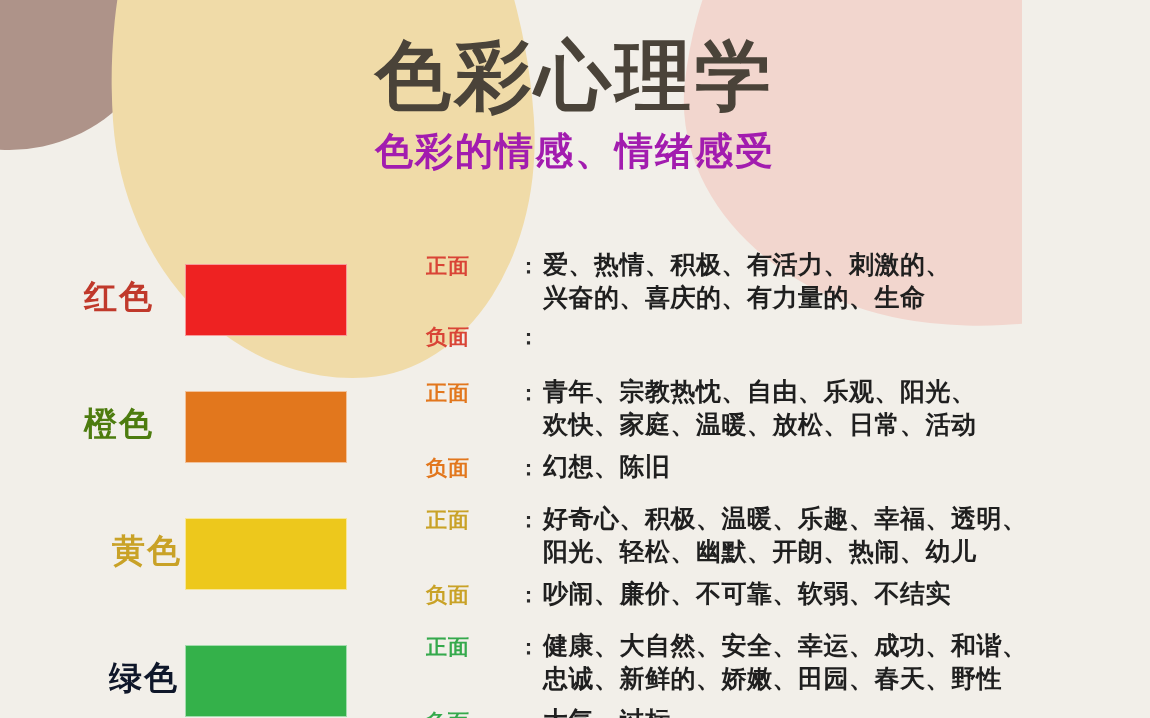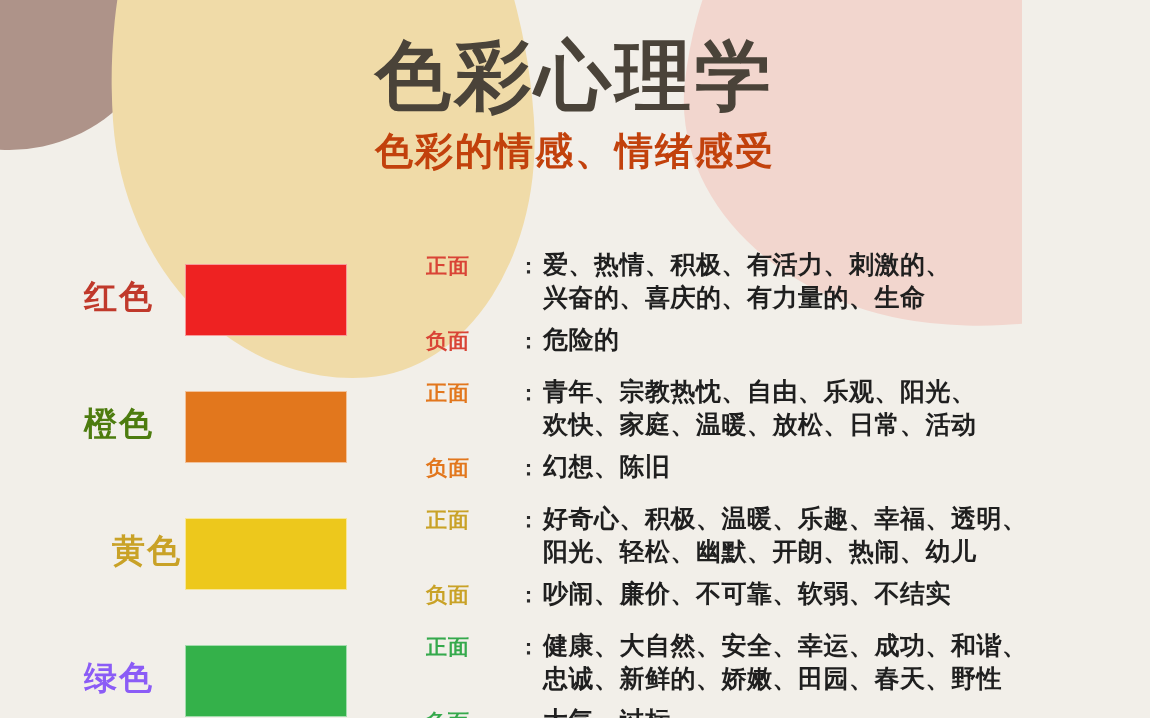--- a/index.html
+++ b/index.html
@@ -78,21 +78,21 @@
     color: #4A4339;
   }
 
   .poster-subtitle {
     margin: 0;
     padding-top: 18px;
     font-size: 38px;
     line-height: 1.0;
     font-weight: 700;
     letter-spacing: 2px;
-    color: #c2410c;
+    color: #a21caf;
   }
 
   
   .rows {
     position: absolute;
     top: 246px;
     left: 0;
     width: 1150px;
     z-index: 6;
   }
@@ -198,21 +198,20 @@
           </div>
           <div class="trait-line trait-cont">
             <span class="trait-tag" style="color: rgb(217, 68, 54);">正面</span>
             <span class="trait-colon">：</span>
             <span class="trait-words">兴奋的、喜庆的、有力量的、生命</span>
           </div>
           <div class="trait-gap"></div>
           <div class="trait-line">
             <span class="trait-tag" style="color: rgb(217, 68, 54);">负面</span>
             <span class="trait-colon">：</span>
-            <span class="trait-words">危险的</span>
           </div>
         </div>
       </div>
       <div class="color-row">
         <div class="color-name" style="color: #4d7c0f;">橙色</div>
         <div class="swatch" style="background: rgb(226, 119, 29);"></div>
         <div class="traits">
           <div class="trait-line">
             <span class="trait-tag" style="color: rgb(226, 119, 29);">正面</span>
             <span class="trait-colon">：</span>
@@ -247,21 +246,21 @@
           </div>
           <div class="trait-gap"></div>
           <div class="trait-line">
             <span class="trait-tag" style="color: rgb(201, 162, 39);">负面</span>
             <span class="trait-colon">：</span>
             <span class="trait-words">吵闹、廉价、不可靠、软弱、不结实</span>
           </div>
         </div>
       </div>
       <div class="color-row">
-        <div class="color-name" style="color: #8b5cf6;">绿色</div>
+        <div class="color-name" style="color: #0f172a; margin-left: 25px;">绿色</div>
         <div class="swatch" style="background: rgb(52, 177, 74);"></div>
         <div class="traits">
           <div class="trait-line">
             <span class="trait-tag" style="color: rgb(53, 169, 76);">正面</span>
             <span class="trait-colon">：</span>
             <span class="trait-words">健康、大自然、安全、幸运、成功、和谐、</span>
           </div>
           <div class="trait-line trait-cont">
             <span class="trait-tag" style="color: rgb(53, 169, 76);">正面</span>
             <span class="trait-colon">：</span>

